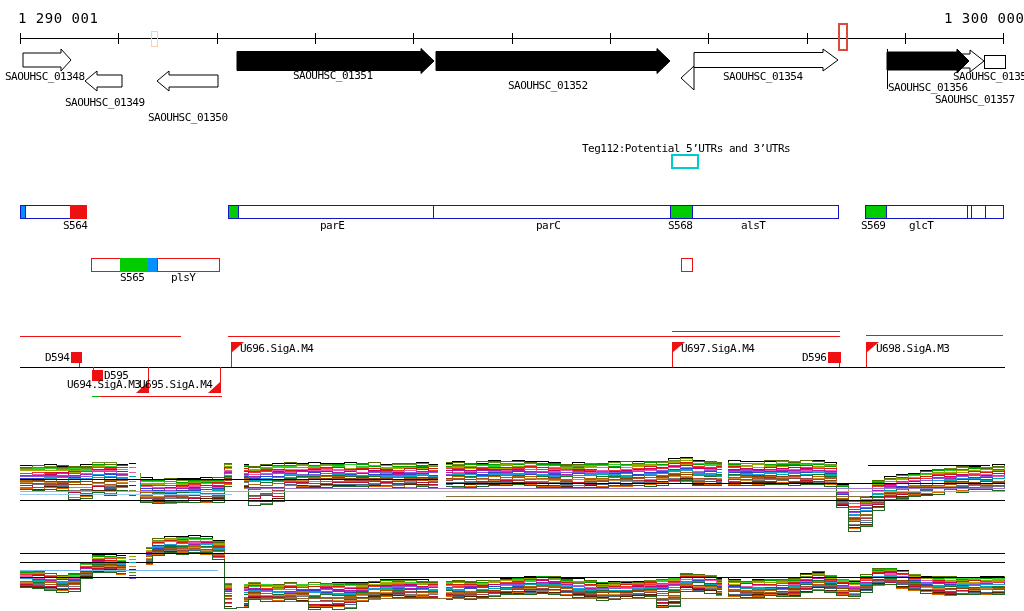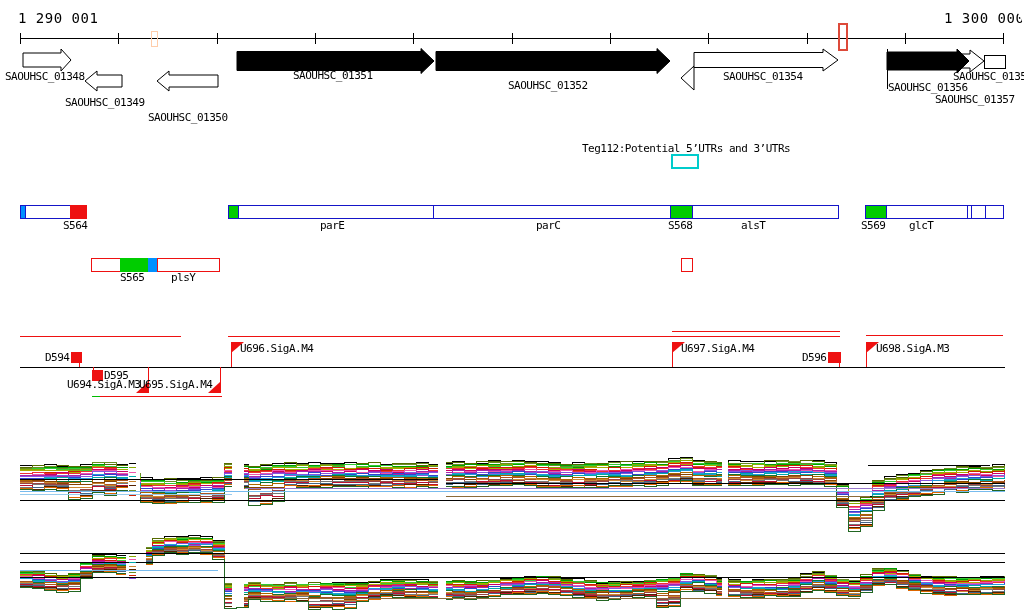--- a/index.html
+++ b/index.html
@@ -1,16 +1,16 @@
 <!DOCTYPE html>
 <html><head>
 <meta charset="utf-8">
 <style>
   html,body{margin:0;padding:0;background:#fff;}
-  #wrap{position:relative;width:1024px;height:611px;overflow:hidden;background:#fff;border-radius:32px;}
+  #wrap{position:relative;width:1024px;height:611px;overflow:hidden;background:#fff;}
   svg{display:block;}
   text{font-family:"DejaVu Sans Mono","Liberation Mono",monospace;font-size:11px;letter-spacing:-0.5px;fill:#000;}
   text.rl{font-size:14px;letter-spacing:0.5px;}
 </style>
 </head>
 <body>
 
 <div id="wrap">
   <svg id="scene" width="1024" height="611" viewBox="0 0 1024 611">
       <g>

